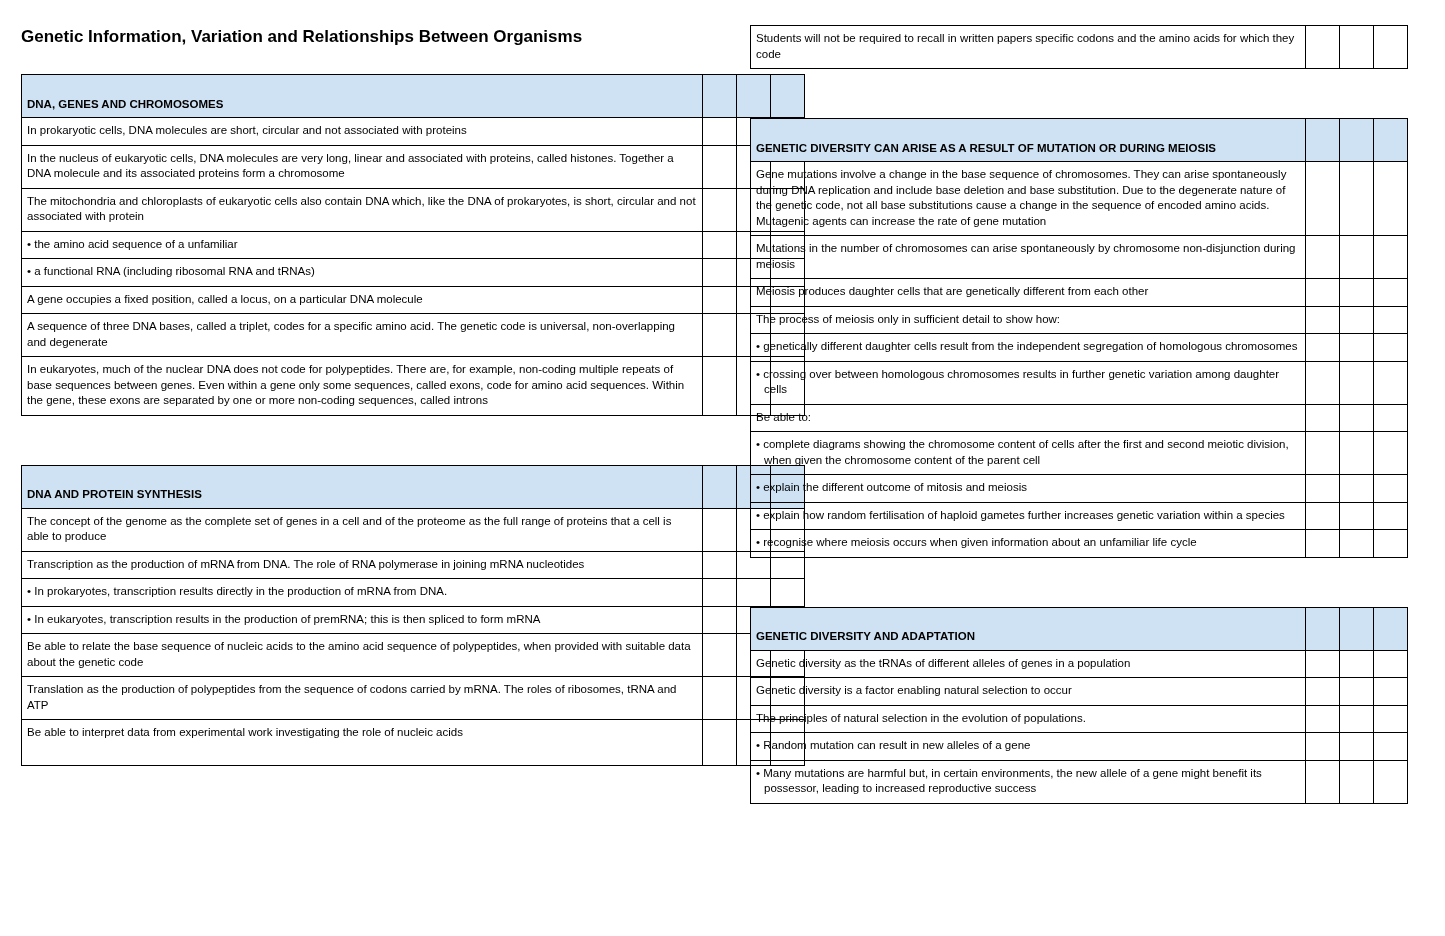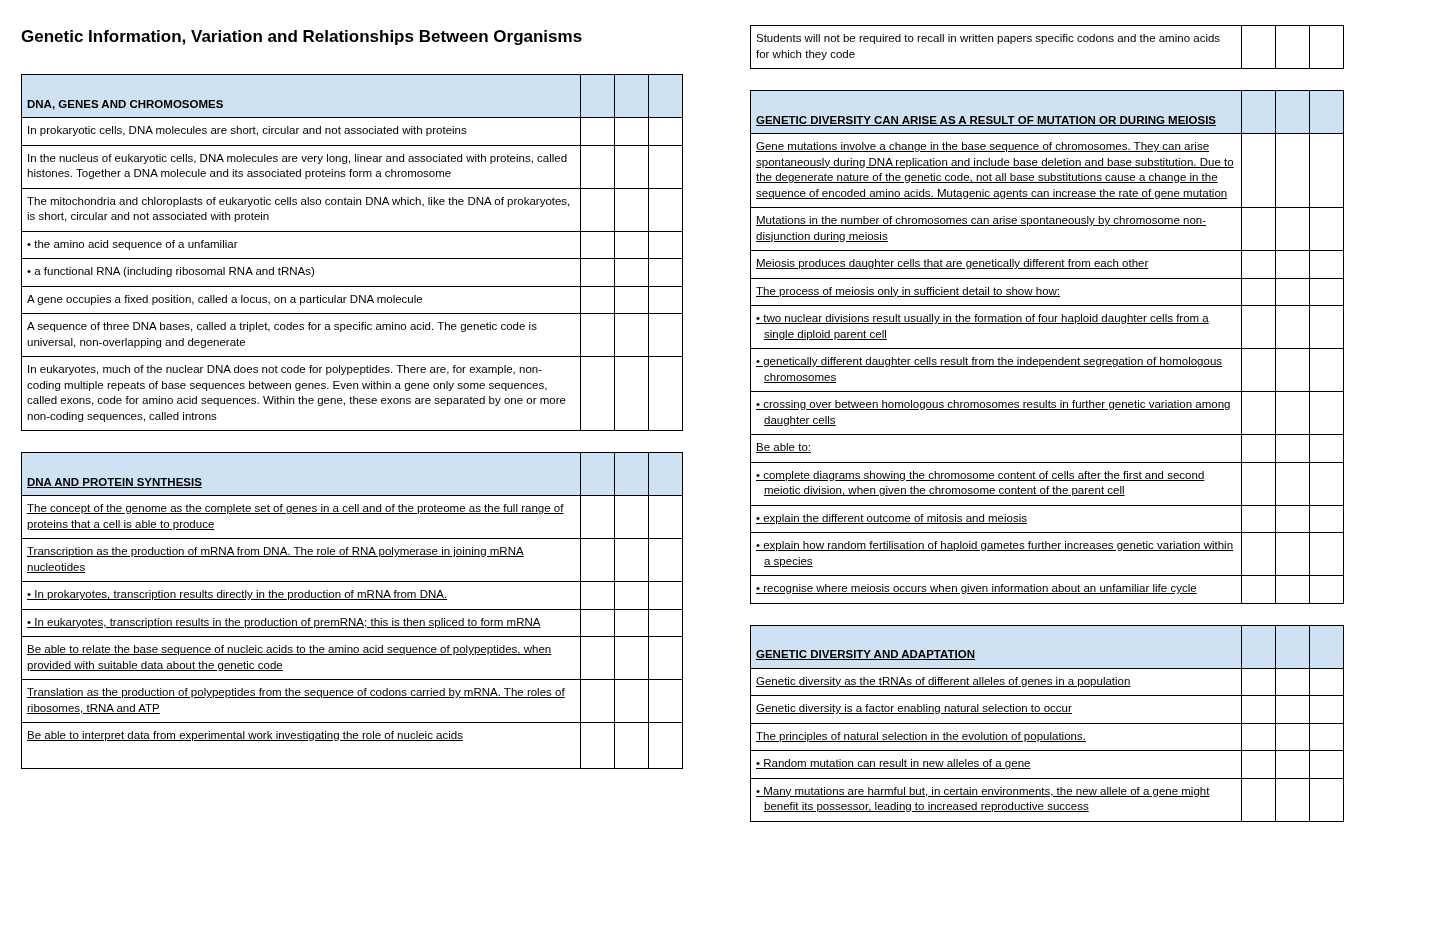--- a/index.html
+++ b/index.html
@@ -14,36 +14,35 @@
     overflow: hidden;
     font-family: "Liberation Sans", sans-serif;
     color: #000000;
   }
   .col {
     position: absolute;
   }
   #col-left {
     left: 21px;
     top: 27px;
-    width: 662px;
+    width: 784px;
   }
   #col-right {
     left: 750px;
     top: 25px;
-    width: 594px;
+    width: 658px;
   }
   h1.doc-title {
     font-size: 17px;
     line-height: 20px;
     font-weight: bold;
     margin: 0 0 27px 0;
   }
   .tbl + .tbl {
-    margin-top: 21px;
-    text-decoration: underline;
+    margin-top: 49px;
   }
   table.checklist {
     border-collapse: collapse;
     width: 100%;
     table-layout: fixed;
   }
   col.c-check {
     width: 34px;
   }
   table.checklist td {
@@ -258,26 +257,20 @@
             <td class="check"></td>
             <td class="check"></td>
           </tr>
           <tr>
             <td>The process of meiosis only in sufficient detail to show how:</td>
             <td class="check"></td>
             <td class="check"></td>
             <td class="check"></td>
           </tr>
           <tr>
-            <td class="bullet">• two nuclear divisions result usually in the formation of four haploid daughter cells from a single diploid parent cell</td>
-            <td class="check"></td>
-            <td class="check"></td>
-            <td class="check"></td>
-          </tr>
-          <tr>
             <td class="bullet">• genetically different daughter cells result from the independent segregation of homologous chromosomes</td>
             <td class="check"></td>
             <td class="check"></td>
             <td class="check"></td>
           </tr>
           <tr>
             <td class="bullet">• crossing over between homologous chromosomes results in further genetic variation among daughter cells</td>
             <td class="check"></td>
             <td class="check"></td>
             <td class="check"></td>

